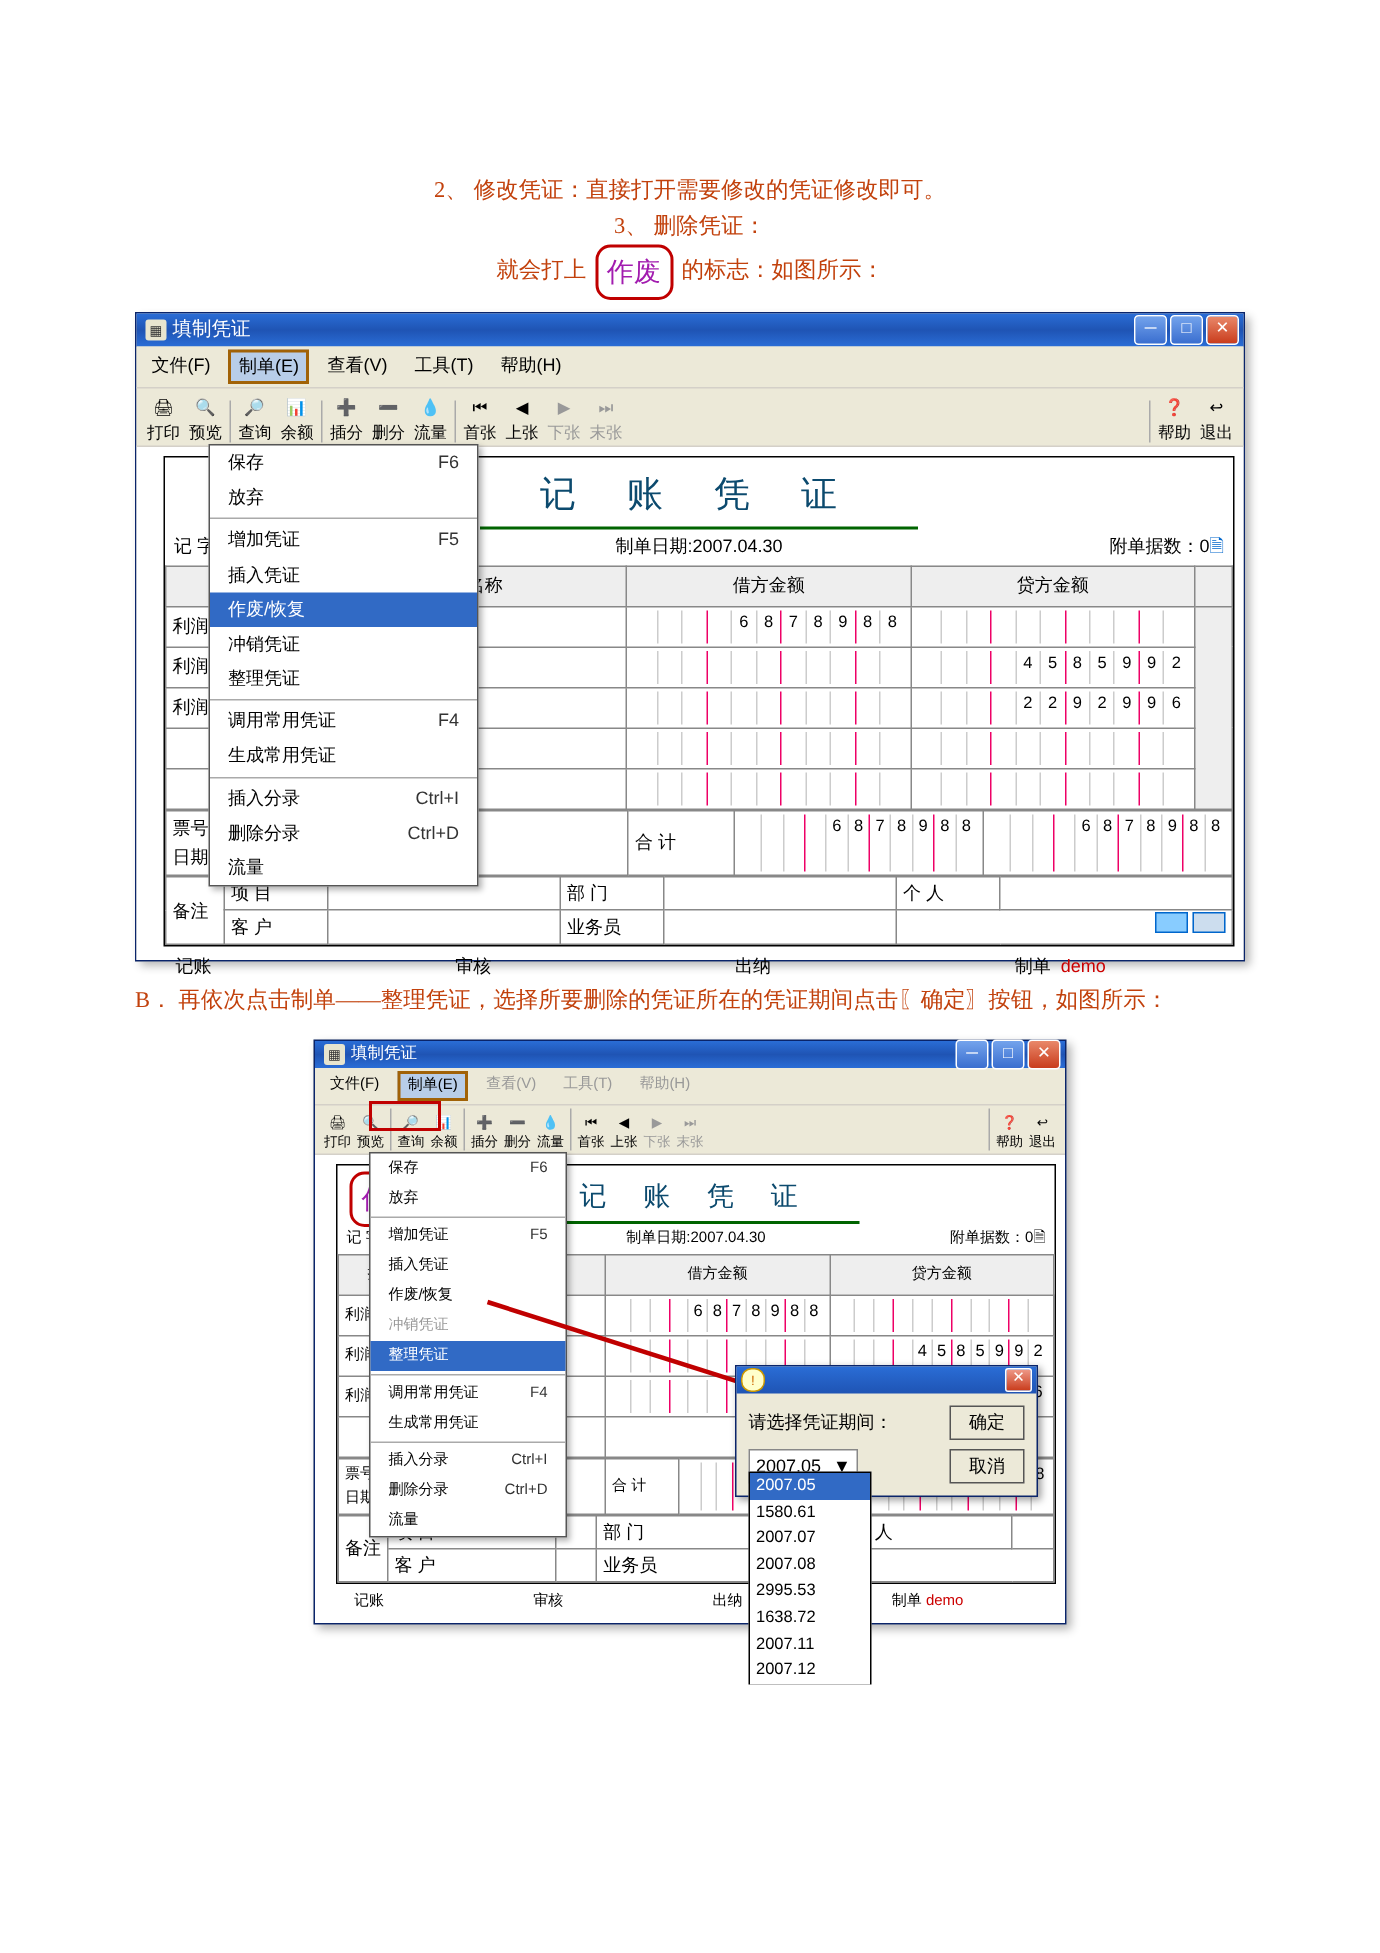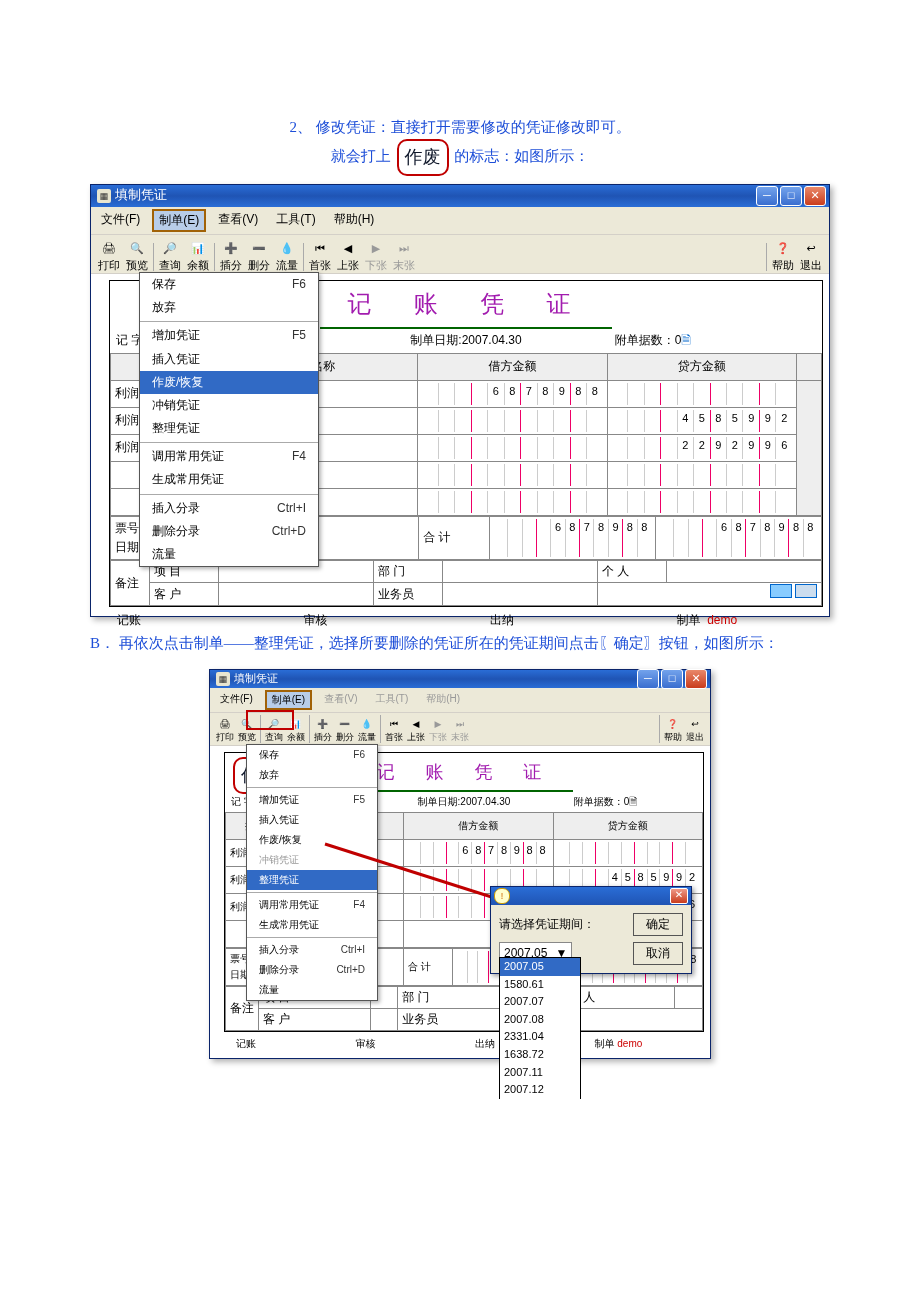--- a/index.html
+++ b/index.html
@@ -7,27 +7,27 @@
     font-family: SimSun, "宋体", serif;
     background: #fff;
     width: 920px;
     font-size: 15px;
     line-height: 1.6;
   }
   .page {
     padding: 115px 90px 40px 90px;
   }
   .center { text-align: center; }
-  .red { color: #1d4ed8; }
+  .red { color: #c2410c; }
   .stamp {
     display: inline-block;
     border: 2px solid #c00000;
     border-radius: 10px;
     padding: 2px 6px;
-    color: #0f172a;
+    color: #a21caf;
     font-size: 18px;
     vertical-align: middle;
     margin: 0 2px;
   }
 
   
   .win {
     border: 1px solid #0a246a;
     background: #ece9d8;
     font-family: Tahoma, SimSun, sans-serif;
@@ -98,32 +98,32 @@
   
   .appbody { background: #fff; padding: 6px; position: relative; }
 
   .voucher {
     border: 1px solid #000;
     background: #fff;
     position: relative;
   }
   .vh {
     text-align: center;
-    color: #a21caf;
-    font-family: Liberation Mono, monospace;
+    color: #0c4a6e;
+    font-family: Liberation Serif, serif;
     font-size: 24px;
     letter-spacing: 14px;
     padding: 6px 0 2px 0;
     border-bottom: 2px double #006400;
     margin: 0 210px;
   }
   .vh.sm { font-size: 18px; letter-spacing: 10px; margin: 0 130px; }
   .vinfo { display: flex; font-size: 12px; padding: 2px 6px; gap: 48px; }
   .vinfo .cell { flex: 1; }
-  .vinfo .r { text-align: left; }
+  .vinfo .r { text-align: right; }
   .vtable { border-collapse: collapse; width: 100%; font-size: 12px; }
   .vtable th, .vtable td { border: 1px solid #888; padding: 2px 4px; height: 22px; }
   .vtable th { background: #eee; font-weight: normal; }
   .amount { display:flex; height:100%; }
   .amount span { flex:1; border-right:1px solid #ccc; text-align:center; font-size:11px; }
   .amount span:nth-child(3n) { border-right-color:#e06; }
   .amount span:last-child { border-right:none; }
 
   .footgrid td { border:1px solid #888; font-size:12px; padding:1px 4px; }
   .sigs { display:flex; font-size:12px; padding:4px 20px; gap: 60px; justify-content: center; }
@@ -189,20 +189,21 @@
   .small .toolbar { height:28px; }
   .small .menubar { font-size:10px; }
   .small .titlebar { font-size:11px; height:18px; }
 </style>
 </head>
 <body>
 
 <div class="page">
 
   <div class="center red">2、 修改凭证：直接打开需要修改的凭证修改即可。</div>
+  <div class="center red">3、 删除凭证：</div>
   <div class="center">
     <span class="red">就会打上</span>
     <span class="stamp">作废</span>
     <span class="red">的标志：如图所示：</span>
   </div>
 
   <div class="win" style="margin:8px 0;">
     <div class="titlebar">
       <span class="tico">▦</span>
       <span>填制凭证</span>
@@ -866,21 +867,21 @@
               <span>2007.05</span>
                 <span style="margin-left:8px">▼</span>
             </span>
             <span class="btn">取消</span>
           </div>
           <div class="listpop" style="top:70px; left:8px;">
             <div class="hi">2007.05</div>
             <div>1580.61</div>
             <div>2007.07</div>
             <div>2007.08</div>
-            <div>2331.04</div>
+            <div>2995.53</div>
             <div>1638.72</div>
             <div>2007.11</div>
             <div>2007.12</div>
           </div>
         </div>
       </div>
 
     </div>
   </div>
 

